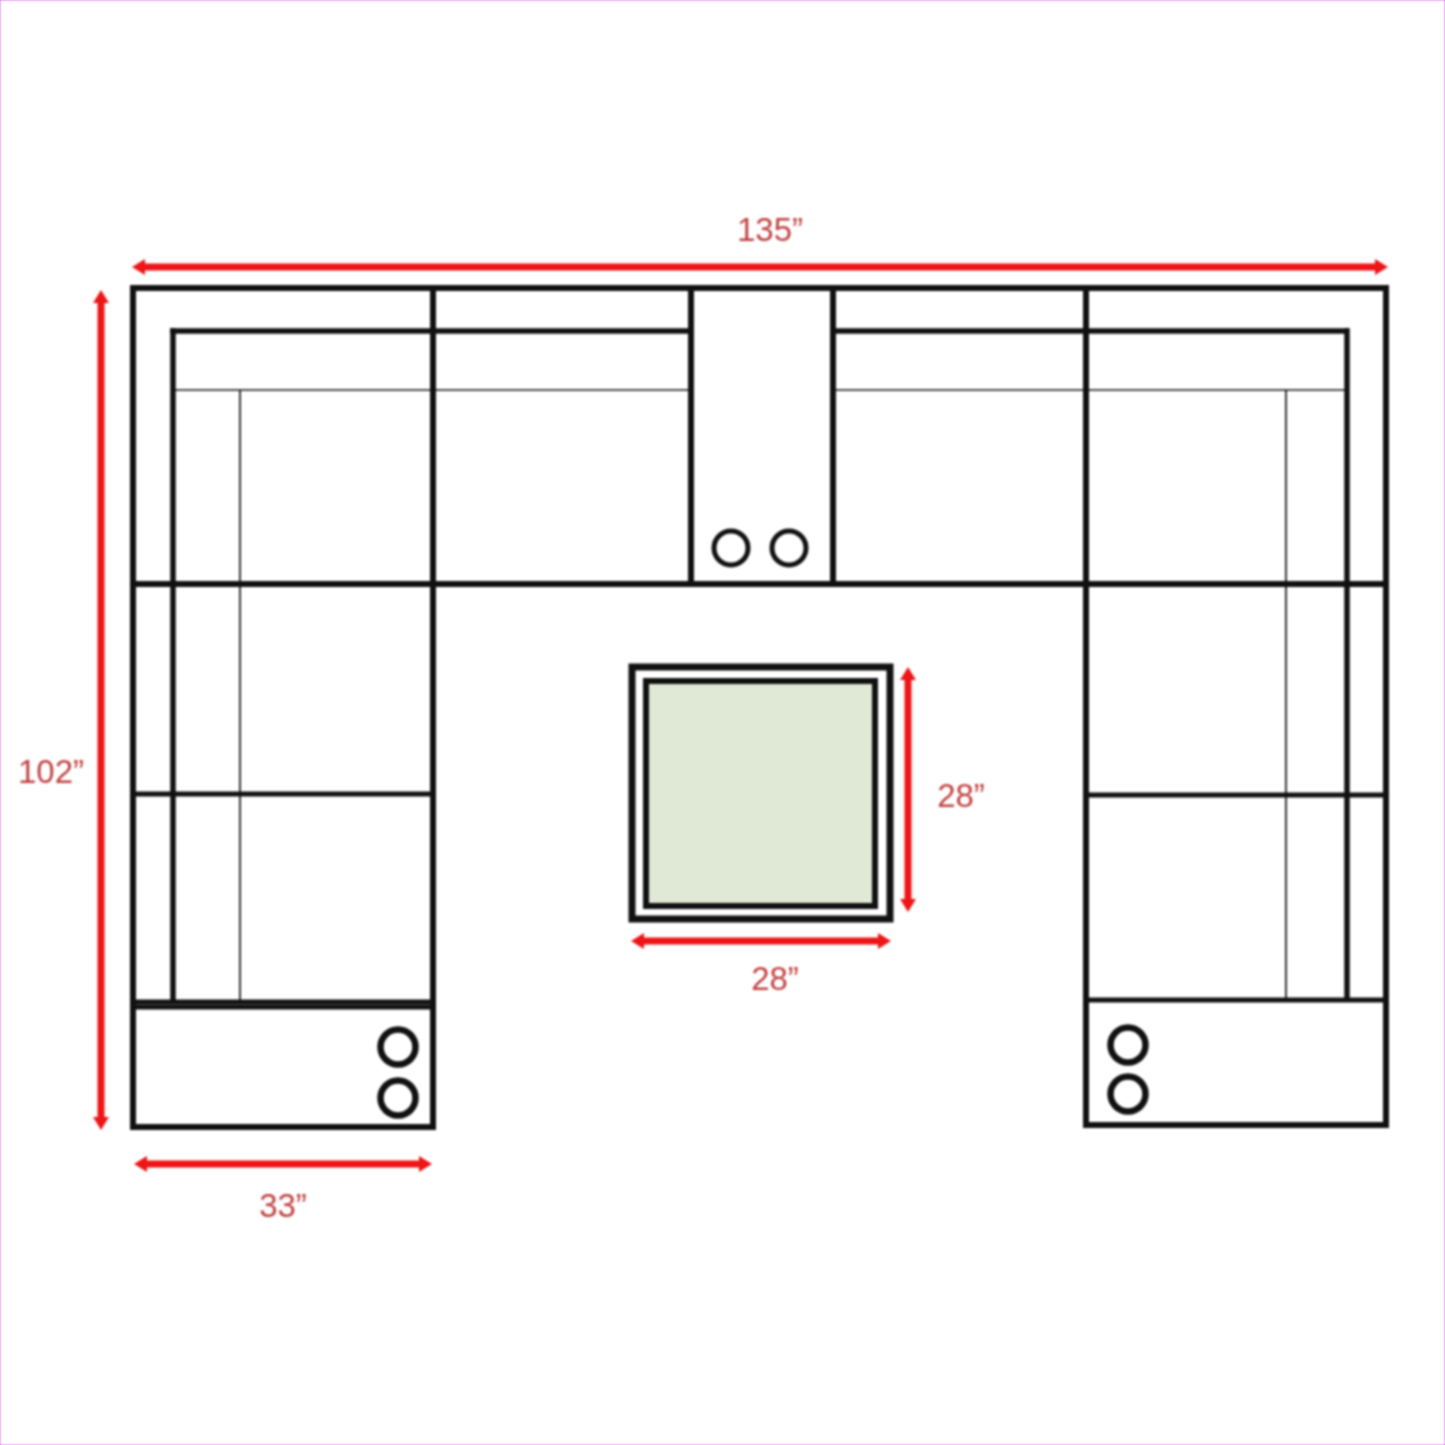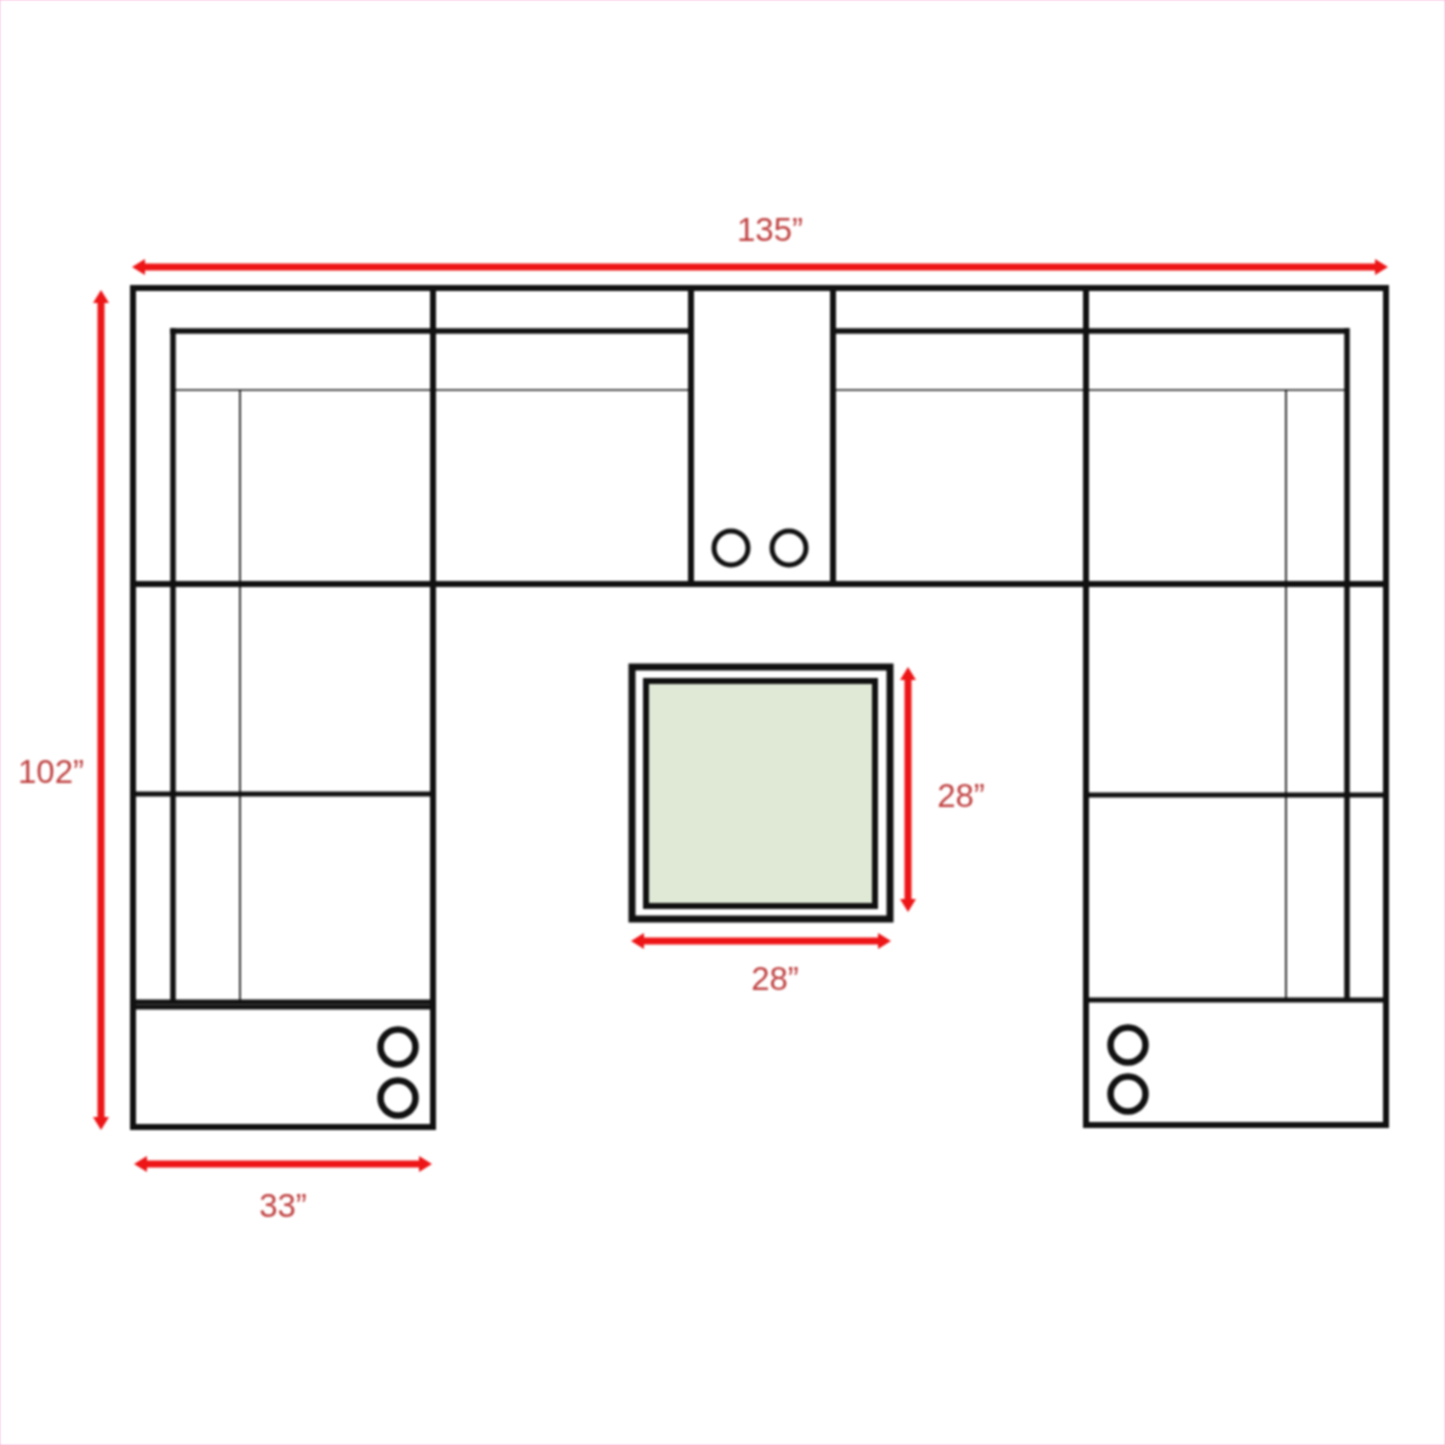--- a/index.html
+++ b/index.html
@@ -1,16 +1,16 @@
 <!DOCTYPE html>
 <html><head>
 <meta charset="utf-8">
 <style>
   html,body{margin:0;padding:0;background:#ffffff;}
-  .page{position:relative;width:1445px;height:1445px;background:#f9a8d4;overflow:hidden;}
+  .page{position:relative;width:1445px;height:1445px;background:#d946ef;overflow:hidden;}
   svg{position:absolute;left:0;top:0;filter:blur(0.8px);}
   text{font-family:"Liberation Sans", sans-serif;}
 </style>
 </head>
 <body>
 
 <div class="page">
 <svg width="1445" height="1445" viewBox="0 0 1445 1445">
 
   <rect x="0" y="0" width="1445" height="1445" fill="#ffffff"></rect>

